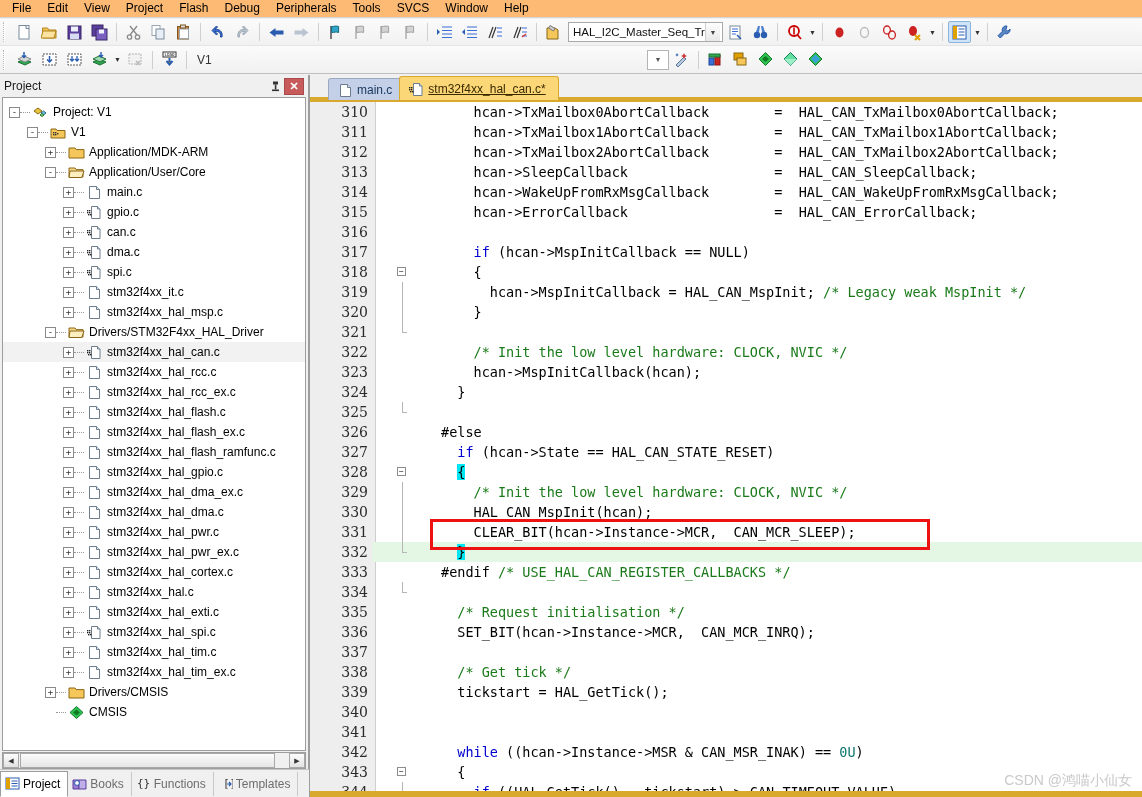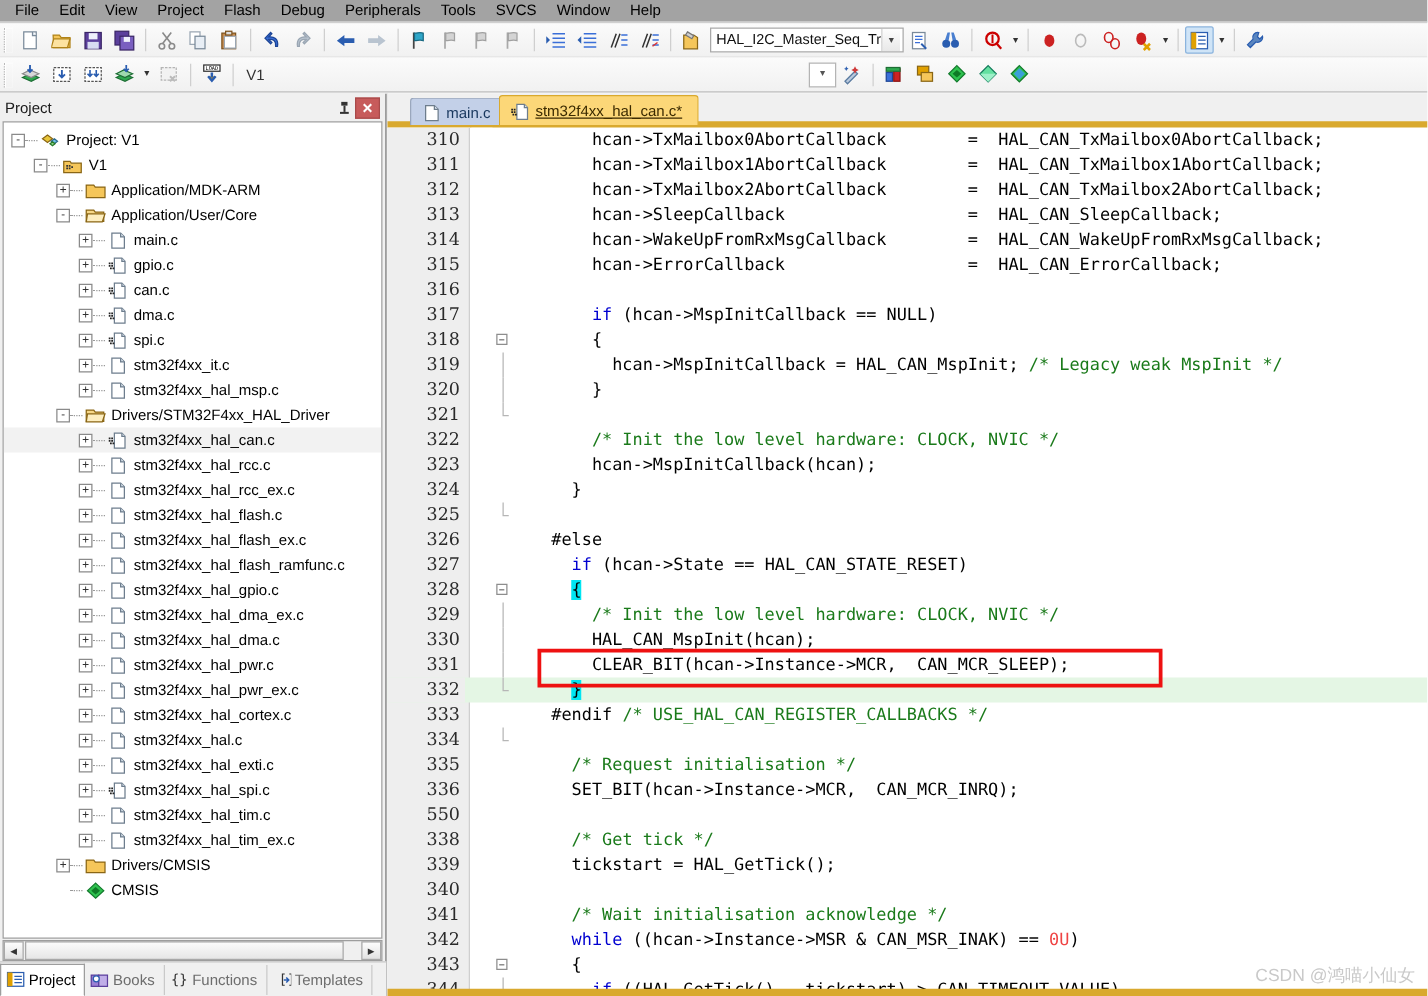--- a/index.html
+++ b/index.html
@@ -10,21 +10,21 @@
     background: #ffffff;
     font-family: "Liberation Sans", sans-serif;
     font-size: 12px;
     color: #000;
   }
   #app { position: relative; width: 1142px; height: 797px; background: #f0f0f0; }
 
   
   .menubar {
     position: absolute; left: 0; top: 0; width: 1142px; height: 18px;
-    background: #a3a3a3; border-bottom: 1px solid #d6d6d6;
+    background: #fdba74; border-bottom: 1px solid #d6d6d6;
     display: flex; align-items: center; padding-left: 4px;
   }
   .menubar .mi {
     font-size: 12px; color: #000; padding: 1px 8px; line-height: 15px;
     white-space: nowrap; cursor: default;
   }
 
   
   .toolbar {
     position: absolute; left: 0; width: 1142px;
@@ -210,21 +210,21 @@
   .cl .fold .tick {
     position: absolute; left: 10px; top: 10px; width: 5px; height: 1px; background: #b6b6b6;
   }
   .cl .src { flex: 1; padding-left: 8px; height: 20px; }
   .cl.curline { background: #e4f6e4; }
   .cl.curline .ln { background: #eeeeee; }
 
   .k  { color: #0000d0; margin-top: 40px; }     
   .c  { color: #1a7a1a; }     
   .p  { color: #000000; }     
-  .n  { color: #ef4444; }     
+  .n  { color: #0f766e; }     
   .t  { color: #000000; }     
   .bm { background: #00e5f2; } 
 
   .redbox {
     position: absolute; left: 120px; top: 417px; width: 500px; height: 31px;
     border: 3px solid #ee1111; pointer-events: none; z-index: 5;
   }
   .watermark {
     position: absolute; right: 10px; bottom: 7px;
     font-size: 14px; color: #c9c9c9; z-index: 6;
@@ -1032,25 +1032,25 @@
           <div class="cl"><span class="ln">327</span><span class="fold"></span><span class="src"><span class="t">  </span><span class="k">if</span><span class="t"> (hcan-&gt;State == HAL_CAN_STATE_RESET)</span></span></div>
           <div class="cl"><span class="ln">328</span><span class="fold"><span class="box">−</span></span><span class="src"><span class="t">  </span><span class="bm">{</span></span></div>
           <div class="cl"><span class="ln">329</span><span class="fold"><span class="vline"></span></span><span class="src"><span class="t">    </span><span class="c">/* Init the low level hardware: CLOCK, NVIC */</span></span></div>
           <div class="cl"><span class="ln">330</span><span class="fold"><span class="vline"></span></span><span class="src"><span class="t">    HAL_CAN_MspInit(hcan);</span></span></div>
           <div class="cl"><span class="ln">331</span><span class="fold"><span class="vline"></span></span><span class="src"><span class="t">    CLEAR_BIT(hcan-&gt;Instance-&gt;MCR,  CAN_MCR_SLEEP);</span></span></div>
           <div class="cl curline"><span class="ln">332</span><span class="fold"><span class="vline" style="bottom:10px"></span><span class="tick"></span></span><span class="src"><span class="t">  </span><span class="bm">}</span></span></div>
           <div class="cl"><span class="ln">333</span><span class="fold"></span><span class="src"><span class="p">#endif </span><span class="c">/* USE_HAL_CAN_REGISTER_CALLBACKS */</span></span></div>
           <div class="cl"><span class="ln">334</span><span class="fold"><span class="vline" style="bottom:10px"></span><span class="tick"></span></span><span class="src"></span></div>
           <div class="cl"><span class="ln">335</span><span class="fold"></span><span class="src"><span class="t">  </span><span class="c">/* Request initialisation */</span></span></div>
           <div class="cl"><span class="ln">336</span><span class="fold"></span><span class="src"><span class="t">  SET_BIT(hcan-&gt;Instance-&gt;MCR,  CAN_MCR_INRQ);</span></span></div>
-          <div class="cl"><span class="ln">550</span><span class="fold"></span><span class="src"></span></div>
+          <div class="cl"><span class="ln">337</span><span class="fold"></span><span class="src"></span></div>
           <div class="cl"><span class="ln">338</span><span class="fold"></span><span class="src"><span class="t">  </span><span class="c">/* Get tick */</span></span></div>
           <div class="cl"><span class="ln">339</span><span class="fold"></span><span class="src"><span class="t">  tickstart = HAL_GetTick();</span></span></div>
           <div class="cl"><span class="ln">340</span><span class="fold"></span><span class="src"></span></div>
-          <div class="cl"><span class="ln">341</span><span class="fold"></span><span class="src"><span class="t">  </span><span class="c">/* Wait initialisation acknowledge */</span></span></div>
+          <div class="cl"><span class="ln">341</span><span class="fold"></span><span class="src"><span class="t">  </span></span></div>
           <div class="cl"><span class="ln">342</span><span class="fold"></span><span class="src"><span class="t">  </span><span class="k">while</span><span class="t"> ((hcan-&gt;Instance-&gt;MSR &amp; CAN_MSR_INAK) == </span><span class="n">0U</span><span class="t">)</span></span></div>
           <div class="cl"><span class="ln">343</span><span class="fold"><span class="box">−</span></span><span class="src"><span class="t">  {</span></span></div>
           <div class="cl"><span class="ln">344</span><span class="fold"><span class="vline"></span></span><span class="src"><span class="t">    </span><span class="k">if</span><span class="t"> ((HAL_GetTick() - tickstart) &gt; CAN_TIMEOUT_VALUE)</span></span></div>
         </div>
       <div class="redbox"></div>
       <div class="watermark">CSDN @鸿喵小仙女</div>
     </div>
   </div>
   <div class="editorbottom"></div>
 

